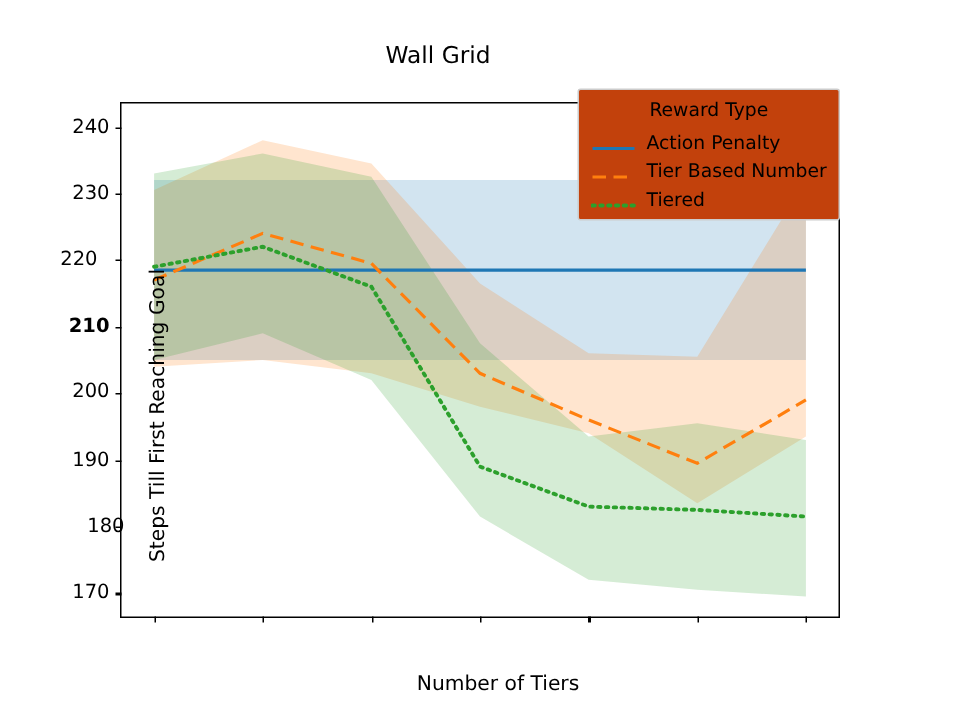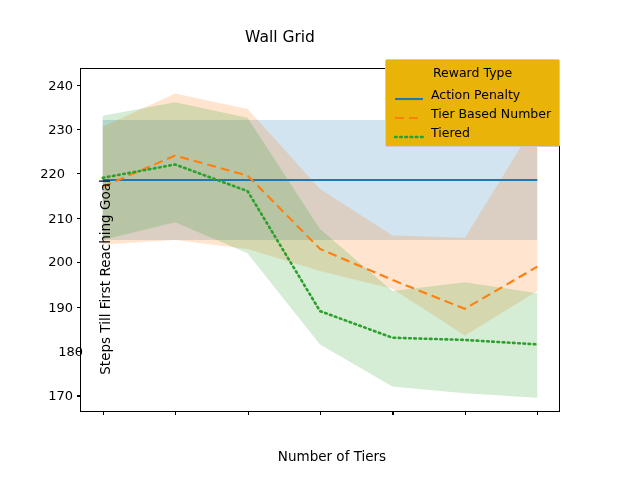--- a/index.html
+++ b/index.html
@@ -1,26 +1,26 @@
 <!DOCTYPE html>
 <html><head>
 <meta charset="utf-8">
 <style>
   html,body{margin:0;padding:0;}
   body{width:640px;height:480px;background:#ffffff;font-family:"DejaVu Sans",sans-serif;overflow:hidden;}
   #fig{position:relative;width:640px;height:480px;}
-  #title{position:absolute;left:4px;top:28px;width:552px;text-align:center;font-size:15.5px;color:#000;}
+  #title{position:absolute;left:16px;top:28px;width:552px;text-align:center;font-size:15.5px;color:#000;}
   #plot{position:absolute;left:80px;top:68px;width:478px;height:342px;border:1.1px solid #000;box-sizing:content-box;}
   #svgwrap{position:absolute;left:0;top:0;}
   .ytick{position:absolute;right:646px;font-size:13px;color:#000;text-align:right;white-space:nowrap;transform:translateY(-50%);}
   .ytickmark{position:absolute;width:4px;height:1.1px;background:#000;}
   .xtickmark{position:absolute;width:1.1px;height:4px;background:#000;}
   #ylabel{position:absolute;left:-176px;top:200px;width:400px;text-align:center;font-size:13.5px;color:#000;transform:rotate(-90deg);transform-origin:center;}
   #xlabel{position:absolute;left:0;top:448px;width:640px;text-align:center;font-size:13.5px;color:#000;padding-left:12px;}
-  #legend{position:absolute;left:385px;top:59px;background:#eab308;border:1px solid #cccccc;border-radius:2px;padding:5px 8px 6px 8px;box-shadow:none;}
+  #legend{position:absolute;left:385px;top:59px;background:#c2410c;border:1px solid #cccccc;border-radius:2px;padding:5px 8px 6px 8px;box-shadow:none;}
   #legend-title{font-size:12.5px;color:#000;text-align:center;margin-bottom:3px;padding:0 4px;}
   .legend-row{display:flex;align-items:flex-end;height:19px;}
   .legend-swatch{width:30px;height:12px;margin-right:7px;flex:0 0 30px;}
   .legend-label{font-size:12.5px;color:#000;white-space:nowrap;}
 </style>
 </head>
 <body>
 
 <div id="fig">
 
@@ -41,21 +41,21 @@
     </svg>
     <div id="yticks-holder">
         <div class="ytick" style="top: 326.455px; right: 486px;">170</div>
         <div class="ytickmark" style="top: 326.455px; left: -4px;"></div>
         <div class="ytick" style="top: 282.039px; right: 476px;">180</div>
         <div class="ytickmark" style="top: 282.039px; left: -4px;"></div>
         <div class="ytick" style="top: 237.623px; right: 486px;">190</div>
         <div class="ytickmark" style="top: 237.623px; left: -4px;"></div>
         <div class="ytick" style="top: 192px; right: 486px;">200</div>
         <div class="ytickmark" style="top: 193.208px; left: -4px;"></div>
-        <div class="ytick" style="top: 148.792px; right: 486px;">210</div>
+        <div class="ytick" style="top: 148.792px; right: 486px; font-weight: bold;">210</div>
         <div class="ytickmark" style="top: 148.792px; left: -4px;"></div>
         <div class="ytick" style="top: 104.377px; right: 494px;">220</div>
         <div class="ytickmark" style="top: 104.377px; left: -4px;"></div>
         <div class="ytick" style="top: 59.961px; right: 486px;">230</div>
         <div class="ytickmark" style="top: 59.961px; left: -4px;"></div>
         <div class="ytick" style="top: 15.5455px; right: 486px;">240</div>
         <div class="ytickmark" style="top: 15.5455px; left: -4px;"></div>
       </div>
     <div id="xticks-holder">
         <div class="xtickmark" style="left: 21.7273px; top: 342px;"></div>

